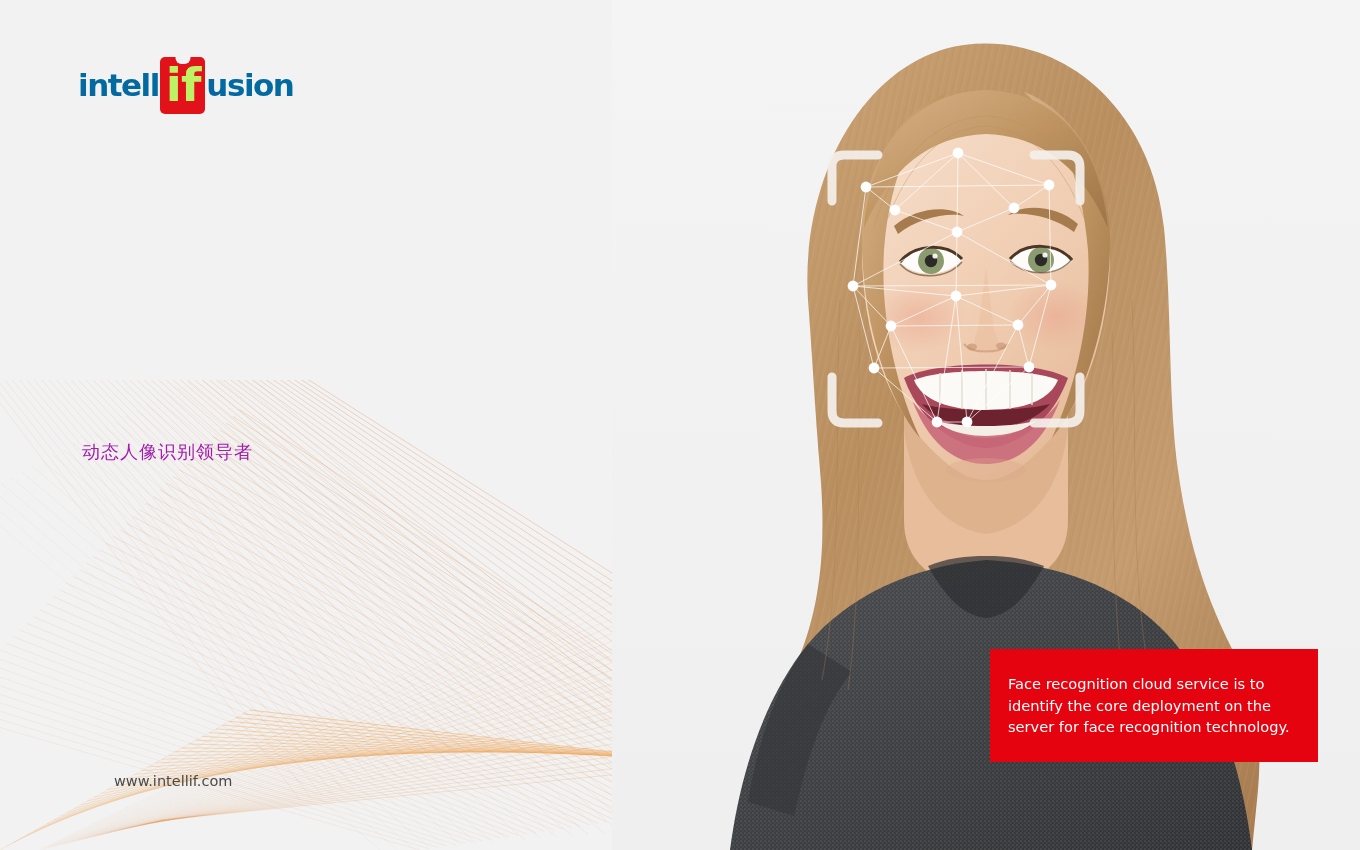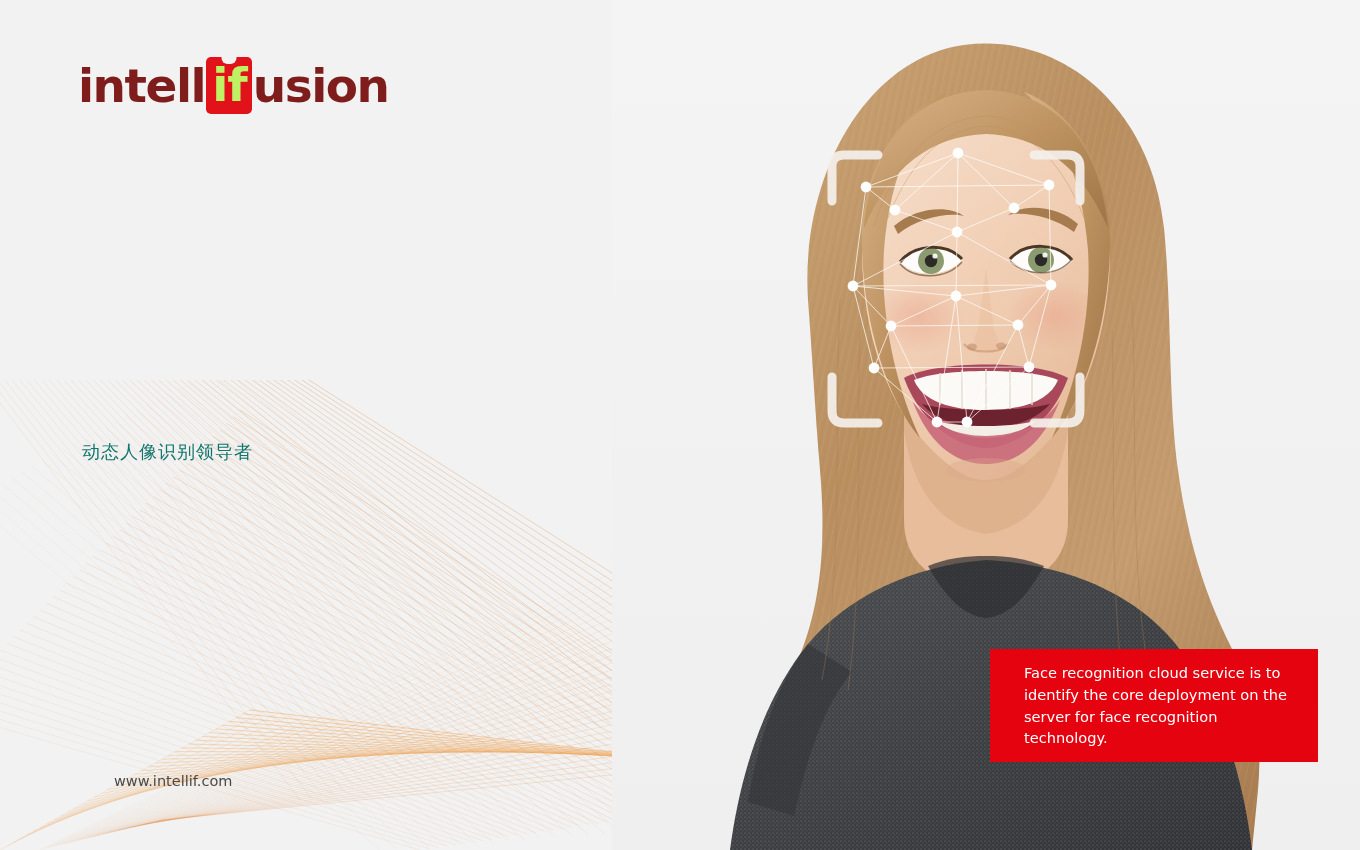--- a/index.html
+++ b/index.html
@@ -21,21 +21,21 @@
   }
 
   
   #logo{
     position:absolute; left:78px; top:57px;
     display:flex; align-items:center;
     height:56px;
     font-family:"DejaVu Sans", sans-serif;
   }
   .logo-txt{
-    font-size:47px; font-weight:bold; color:#7f1d1d;
+    font-size:31px; font-weight:bold; color:#0369a1;
     letter-spacing:-1.5px; line-height:1;
   }
   .logo-badge{
     position:relative;
     background:#e2121b;
     color:#bef264;
     font-size:47px; font-weight:bold;
     line-height:1;
     padding:4px 5px 6px 6px;
     margin:0 1px;
@@ -57,21 +57,21 @@
     color:#d9101c;
     font-family:"DejaVu Sans", sans-serif;
     font-size:57px;
     font-weight:bold;
     line-height:1.03;
     letter-spacing:-1.4px;
     white-space:pre-line;
   }
   #subtitle{
     position:absolute; left:82px; top:440px;
-    color:#0f766e;
+    color:#a21caf;
     font-size:18px;
     letter-spacing:1px;
     font-family:"DejaVu Sans", sans-serif;
   }
   #site-url{
     position:absolute; left:82px; top:773px;
     color:#4a4a4a;
     font-size:14.5px;
     font-family:"DejaVu Sans", sans-serif;
     margin-left:32px;
@@ -94,21 +94,21 @@
   #callout{
     position:absolute; left:990px; top:649px;
     width:328px; height:113px;
     background:#e4030f;
     display:flex; align-items:center;
   }
   #callout-text{
     color:#ffffff;
     font-size:14.6px;
     line-height:1.50;
-    padding:0 0 0 34px;
+    padding:0 0 0 18px;
     width:300px;
     font-family:"DejaVu Sans", sans-serif;
     font-weight:500;
   }
 </style>
 </head>
 <body>
 
 <div id="slide">
 

